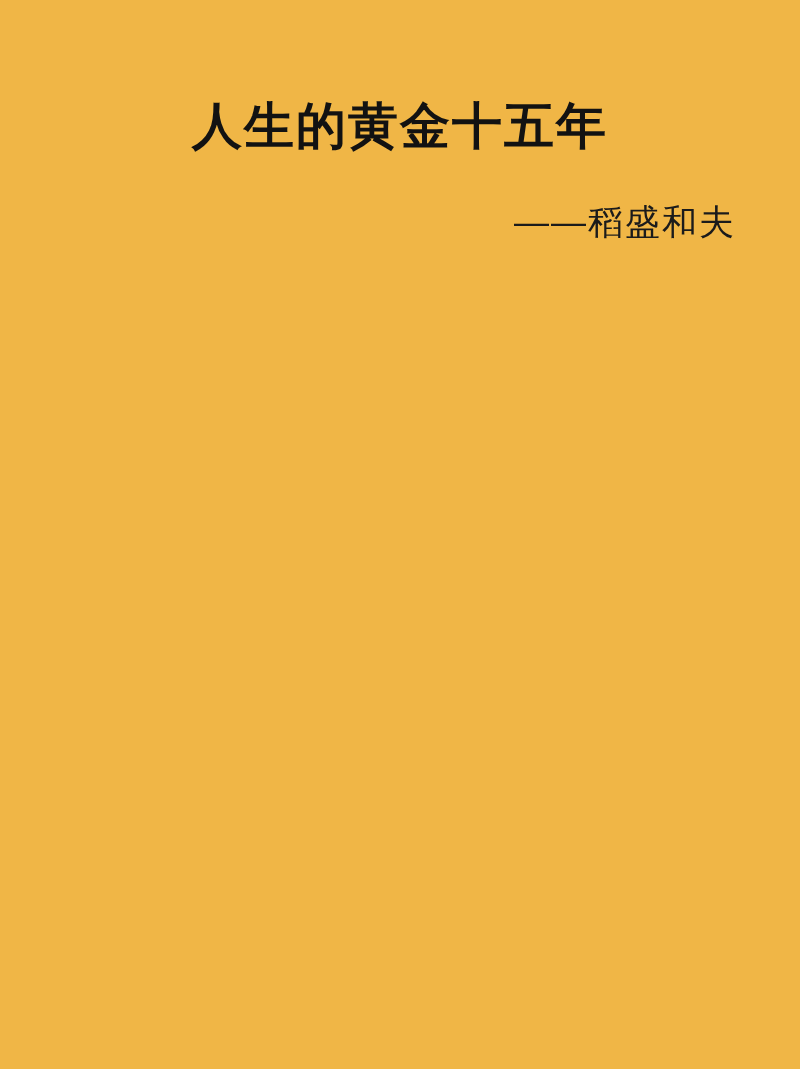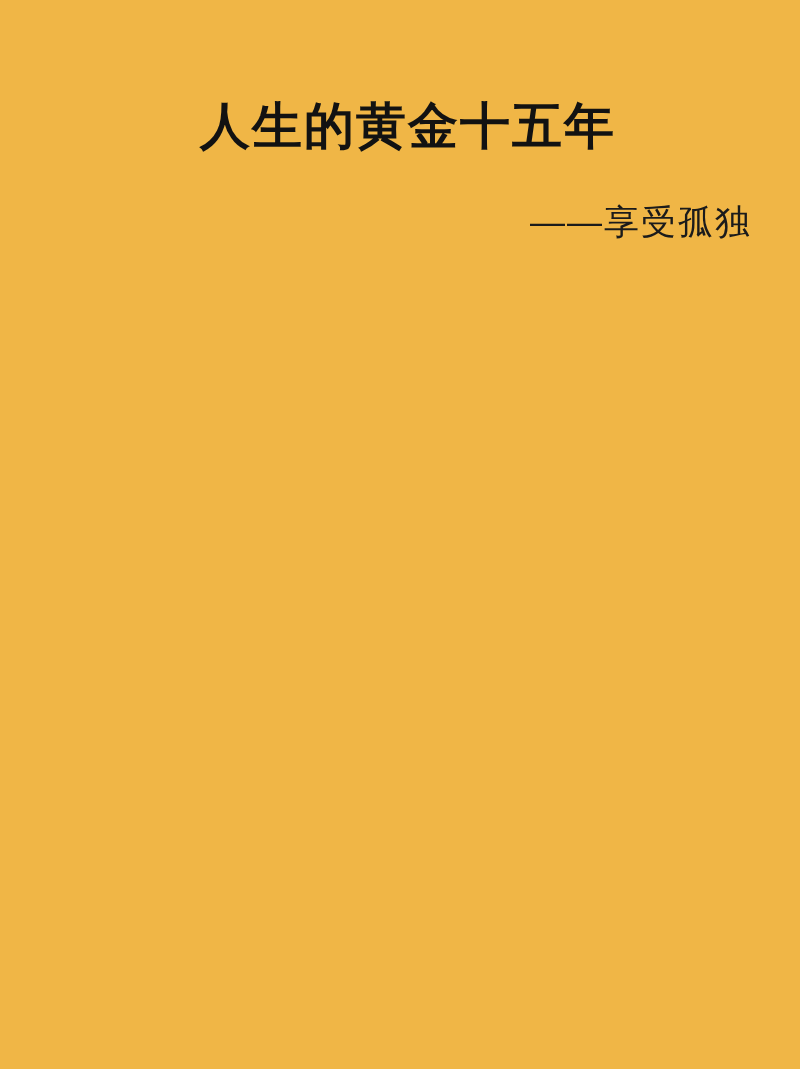--- a/index.html
+++ b/index.html
@@ -11,21 +11,21 @@
     height: 1069px;
     background: #f0b646;
     font-family: "Liberation Sans", "DejaVu Sans", sans-serif;
     color: #1a1a1a;
     overflow: hidden;
   }
   .card {
     width: 800px;
     height: 1069px;
     box-sizing: border-box;
-    padding: 96px 42px 0 58px;
+    padding: 96px 58px 0 58px;
     background: #f0b646;
     display: block;
   }
   .title {
     text-align: center;
     font-size: 50px;
     font-weight: bold;
     letter-spacing: 2px;
     line-height: 1.2;
     margin: 0 0 38px 0;
@@ -53,15 +53,15 @@
     padding-right: 6px;
     color: #1b1b1b;
   }
 </style>
 </head>
 <body>
 
 <div class="card">
   <h1 class="title">人生的黄金十五年</h1>
   <div class="body-text">
-    <div class="attribution">——享受孤独</div>
+    <div class="attribution">——稻盛和夫</div>
   </div>
 </div>
 
 </body></html>

